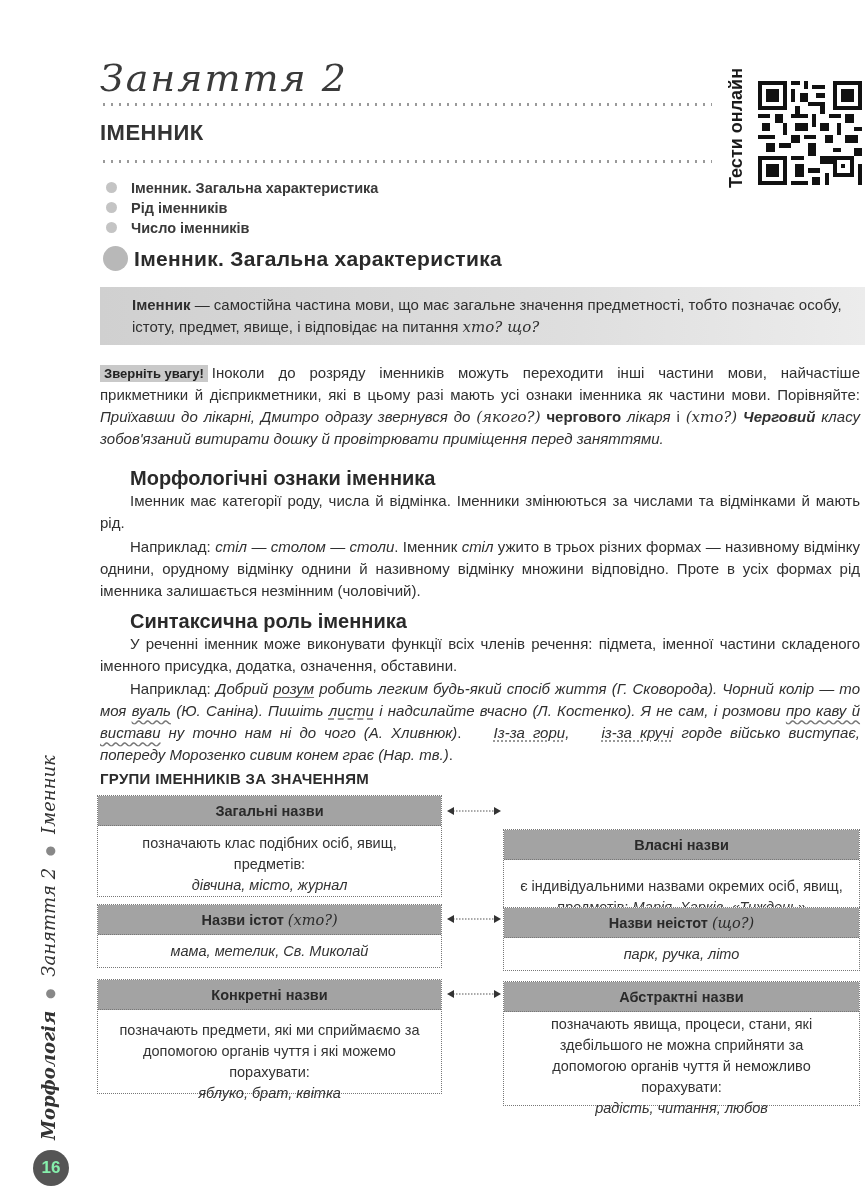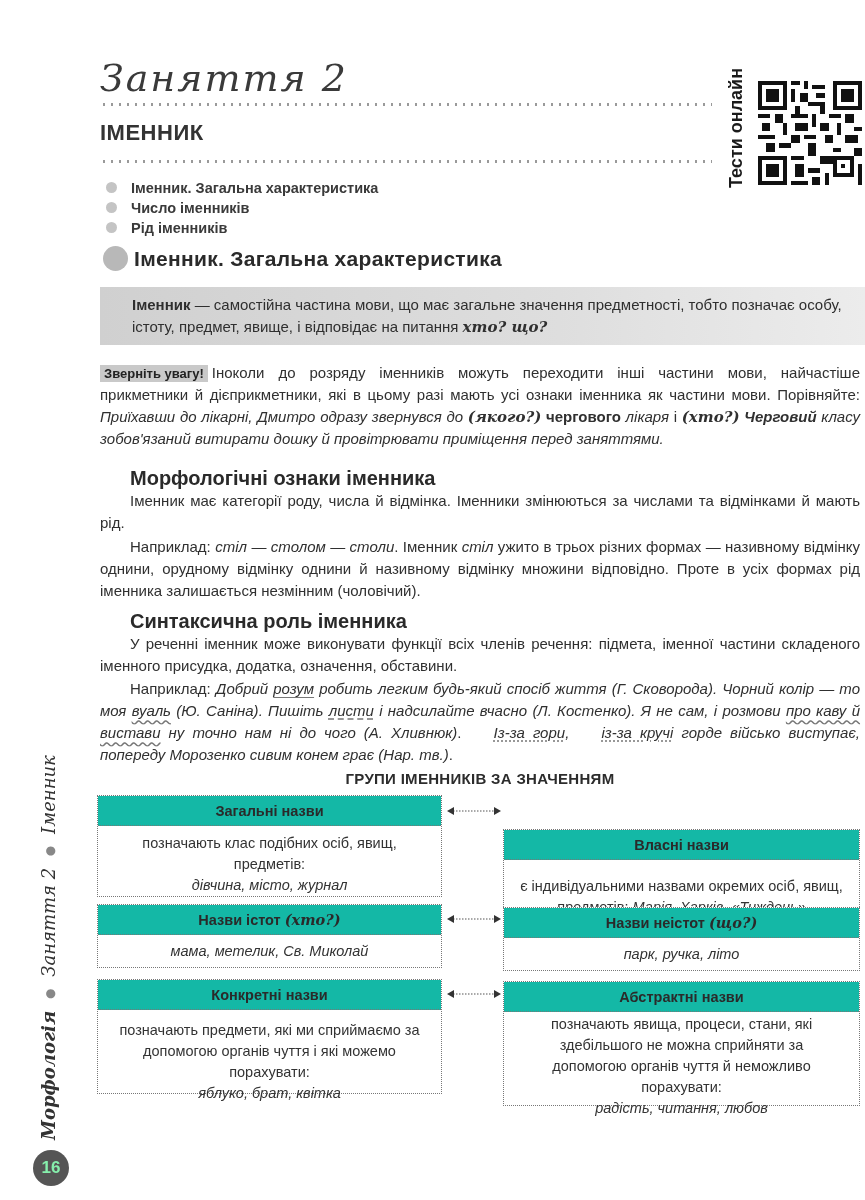--- a/index.html
+++ b/index.html
@@ -28,37 +28,37 @@
   .toc li .bullet { position: absolute; left: 0; top: 4px; width: 11px; height: 11px; border-radius: 50%; background: #c4c4c4; }
 
   .section-head { position: absolute; left: 103px; top: 246px; display: flex; align-items: center; }
   .section-head .big-bullet { width: 25px; height: 25px; border-radius: 50%; background: #b8b8b8; margin-right: 6px; }
   .section-head .txt { font-size: 21px; font-weight: bold; color: #2a2a2a; letter-spacing: 0.3px; }
 
   .definition { position: absolute; left: 100px; top: 287px; width: 765px; height: 58px;
     background: linear-gradient(90deg, #d0d0d0 0%, #dedede 60%, #ececec 100%);
     padding: 7px 10px 0 32px; font-size: 15px; line-height: 22px; color: #2f2f2f; }
   .definition b { font-weight: bold; }
-  .q { font-family: "DejaVu Serif", "Liberation Serif", serif; font-style: italic; font-weight: bold; }
+  .q { font-family: "DejaVu Serif", "Liberation Serif", serif; font-style: italic; font-weight: normal; }
 
   .para { position: absolute; left: 100px; width: 760px; font-size: 15px; line-height: 22px; color: #303030; text-align: justify; }
   .para.notice { top: 362px; }
   .badge { display: inline-block; background: #c9c9c9; font-weight: bold; font-size: 13px; padding: 0 4px; line-height: 17px; color: #222; margin-right: 4px; }
   .it { font-style: italic; }
   .itb { font-style: italic; font-weight: bold; }
   .sub-head { position: absolute; left: 130px; font-size: 20px; font-weight: bold; color: #2a2a2a; }
   .indent { text-indent: 30px; }
   .ul-wave { text-decoration: underline wavy #777; text-underline-offset: 3px; }
   .ul-solid { text-decoration: underline solid #777; text-underline-offset: 3px; }
   .ul-dash { text-decoration: underline dashed #777; text-underline-offset: 3px; }
   .ul-dashdot { text-decoration: underline dotted #777; text-underline-offset: 3px; margin-left: 24px; }
 
-  .groups-title { position: absolute; left: 100px; width: 760px; top: 770px; text-align: center; font-weight: bold; font-size: 15px; color: #2c2c2c; letter-spacing: 0.3px; }
+  .groups-title { position: absolute; left: 100px; width: 760px; top: 770px; font-weight: bold; font-size: 15px; color: #2c2c2c; letter-spacing: 0.3px; }
   .gbox { position: absolute; border: 1px dotted #777; background: #fff; }
-  .gbox .gh { background: #14b8a6; border-bottom: 1px dotted #777; text-align: center; font-size: 14.5px; font-weight: bold; color: #2a2a2a; height: 30px; line-height: 30px; }
+  .gbox .gh { background: #a3a3a3; border-bottom: 1px dotted #777; text-align: center; font-size: 14.5px; font-weight: bold; color: #2a2a2a; height: 30px; line-height: 30px; }
   .gbox .gb { text-align: center; font-size: 14.5px; line-height: 21px; color: #333; padding: 4px 8px; }
   .arrow { position: absolute; width: 54px; height: 10px; }
 
   .sidebar-text { position: absolute; left: 38px; top: 1140px; transform: rotate(-90deg); transform-origin: left top;
     font-family: "DejaVu Serif", "Liberation Serif", serif; font-style: italic; font-size: 18px; color: #333; white-space: nowrap; }
   .sidebar-text .s1 { font-weight: bold; }
   .sidebar-text .sep { color: #888; font-size: 12px; margin: 0 6px; vertical-align: middle; }
   .page-num { position: absolute; left: 33px; top: 1150px; width: 36px; height: 36px; border-radius: 50%; background: #555; color: #86efac; font-weight: bold; font-size: 17px; text-align: center; line-height: 36px; }
 </style>
 </head>
@@ -118,22 +118,22 @@
         <rect x="16" y="22" width="1" height="3"></rect>
         <rect x="24" y="20" width="1" height="5"></rect>
     </g>
     <rect x="19" y="19" width="3" height="3" fill="#fff"></rect>
       <rect x="20" y="20" width="1" height="1" fill="#111"></rect>
   </svg>
 </div>
 
 <ul class="toc">
   <li><span class="bullet"></span><span>Іменник. Загальна характеристика</span></li>
+  <li><span class="bullet"></span><span>Рід іменників</span></li>
   <li><span class="bullet"></span><span>Число іменників</span></li>
-  <li><span class="bullet"></span><span>Рід іменників</span></li>
 </ul>
 
 <div class="section-head">
   <span class="big-bullet"></span>
   <span class="txt">Іменник. Загальна характеристика</span>
 </div>
 
 <div class="definition"><b>Іменник</b><span> — самостійна частина мови, що має загальне значення предметності, тобто позначає особу, істоту, предмет, явище, і відповідає на питання </span><span class="q">хто? що?</span></div>
 
 <div class="para notice"><span class="badge">Зверніть увагу!</span><span>Іноколи до розряду іменників можуть переходити інші частини мови, найчастіше прикметники й дієприкметники, які в цьому разі мають усі ознаки іменника як частини мови. Порівняйте: </span><span class="it">Приїхавши до лікарні, Дмитро одразу звернувся до</span> <span class="q">(якого?)</span> <b>чергового</b><span class="it"> лікаря</span><span> і </span><span class="q">(хто?)</span> <span class="itb">Черговий</span><span class="it"> класу зобов'язаний витирати дошку й провітрювати приміщення перед заняттями.</span></div>

